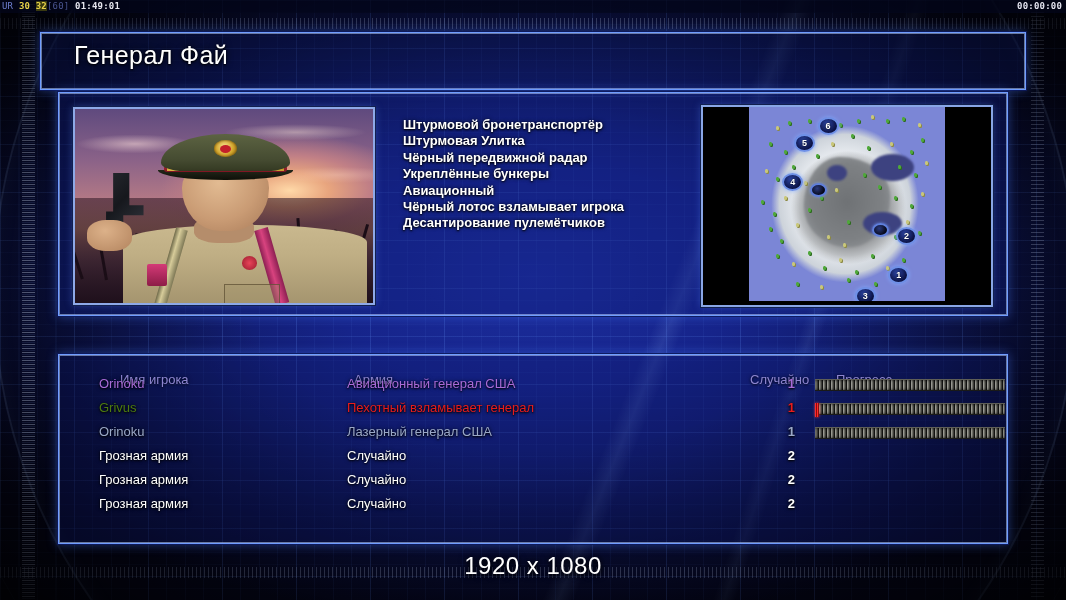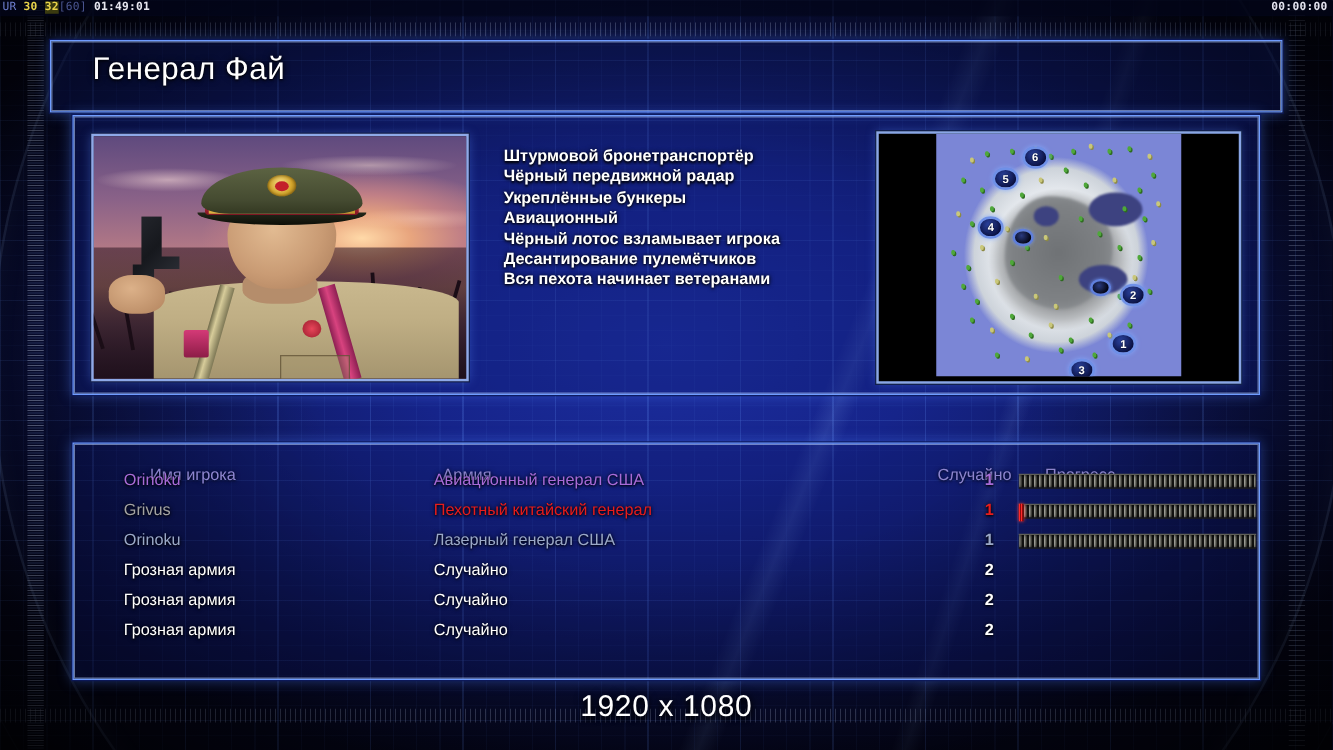--- a/index.html
+++ b/index.html
@@ -372,26 +372,26 @@
       <div class="p-pistol"></div>
       <div class="p-hand"></div>
       <div class="p-medal1"></div>
       <div class="p-medal2"></div>
       <div class="p-pocket"></div>
     </div>
 
     <div id="abilities">
       <ul>
           <li>Штурмовой бронетранспортёр</li>
+          <li>Штурмовая Улитка</li>
           <li>Чёрный передвижной радар</li>
           <li>Укреплённые бункеры</li>
           <li>Авиационный</li>
           <li>Чёрный лотос взламывает игрока</li>
           <li>Десантирование пулемётчиков</li>
-          <li>Вся пехота начинает ветеранами</li>
         </ul>
     </div>
 
     <div id="mapbox">
       <div id="mapimg">
         <div class="m-land"></div>
         <div class="m-inner"></div>
         <div id="mapfeatures">
             <div class="m-water" style="left: 62%; top: 24%; width: 22%; height: 14%;"></div>
             <div class="m-water" style="left: 58%; top: 54%; width: 20%; height: 12%;"></div>
@@ -481,22 +481,22 @@
     <div id="rows">
         <div class="row" style="top: 18px;">
           <div class="name shadowtext" style="color: rgb(168, 107, 216);">Orinoku</div>
           <div class="army shadowtext" style="color: rgb(168, 107, 216);">Авиационный генерал США</div>
           <div class="team shadowtext" style="color: rgb(168, 107, 216);">1</div>
           <div class="prog">
             <div class="bar"></div>
           </div>
         </div>
         <div class="row" style="top: 42px;">
-          <div class="name shadowtext" style="color: #a3a3a3;">Grivus</div>
-          <div class="army shadowtext" style="color: rgb(232, 28, 28);">Пехотный китайский генерал</div>
+          <div class="name shadowtext" style="color: #4d7c0f;">Grivus</div>
+          <div class="army shadowtext" style="color: rgb(232, 28, 28);">Пехотный взламывает генерал</div>
           <div class="team shadowtext" style="color: rgb(232, 28, 28);">1</div>
           <div class="prog">
             <div class="bar">
               <div class="mark"></div>
             </div>
           </div>
         </div>
         <div class="row" style="top: 66px;">
           <div class="name shadowtext" style="color: rgb(154, 168, 200);">Orinoku</div>
           <div class="army shadowtext" style="color: rgb(154, 168, 200);">Лазерный генерал США</div>

